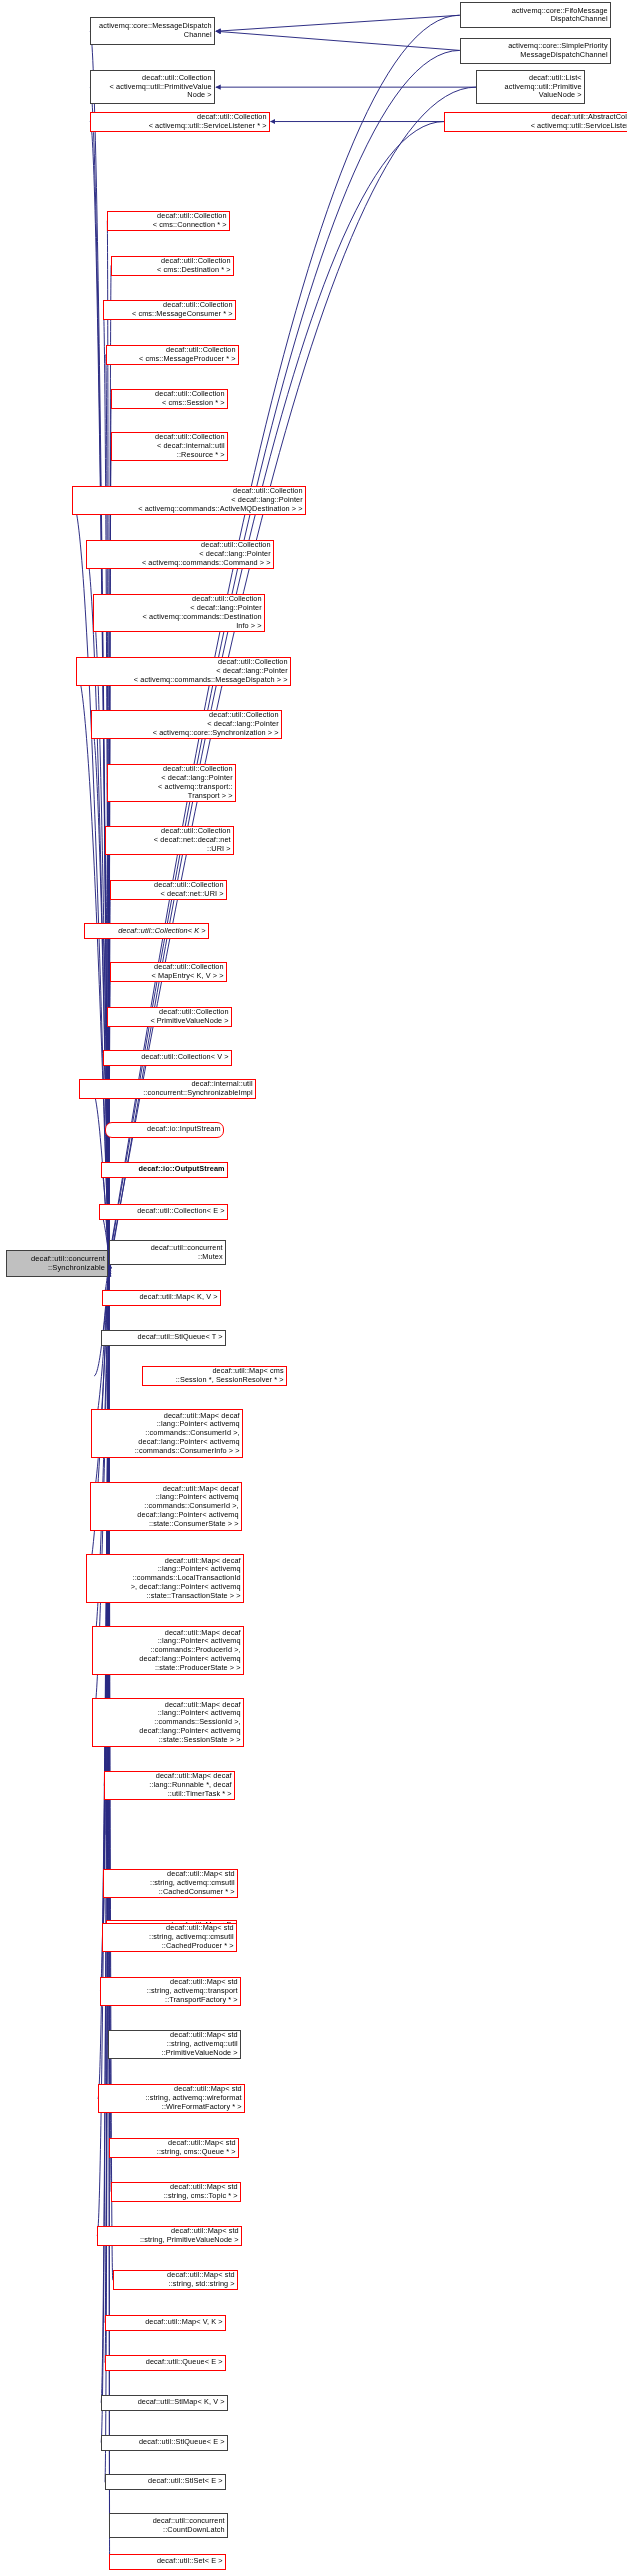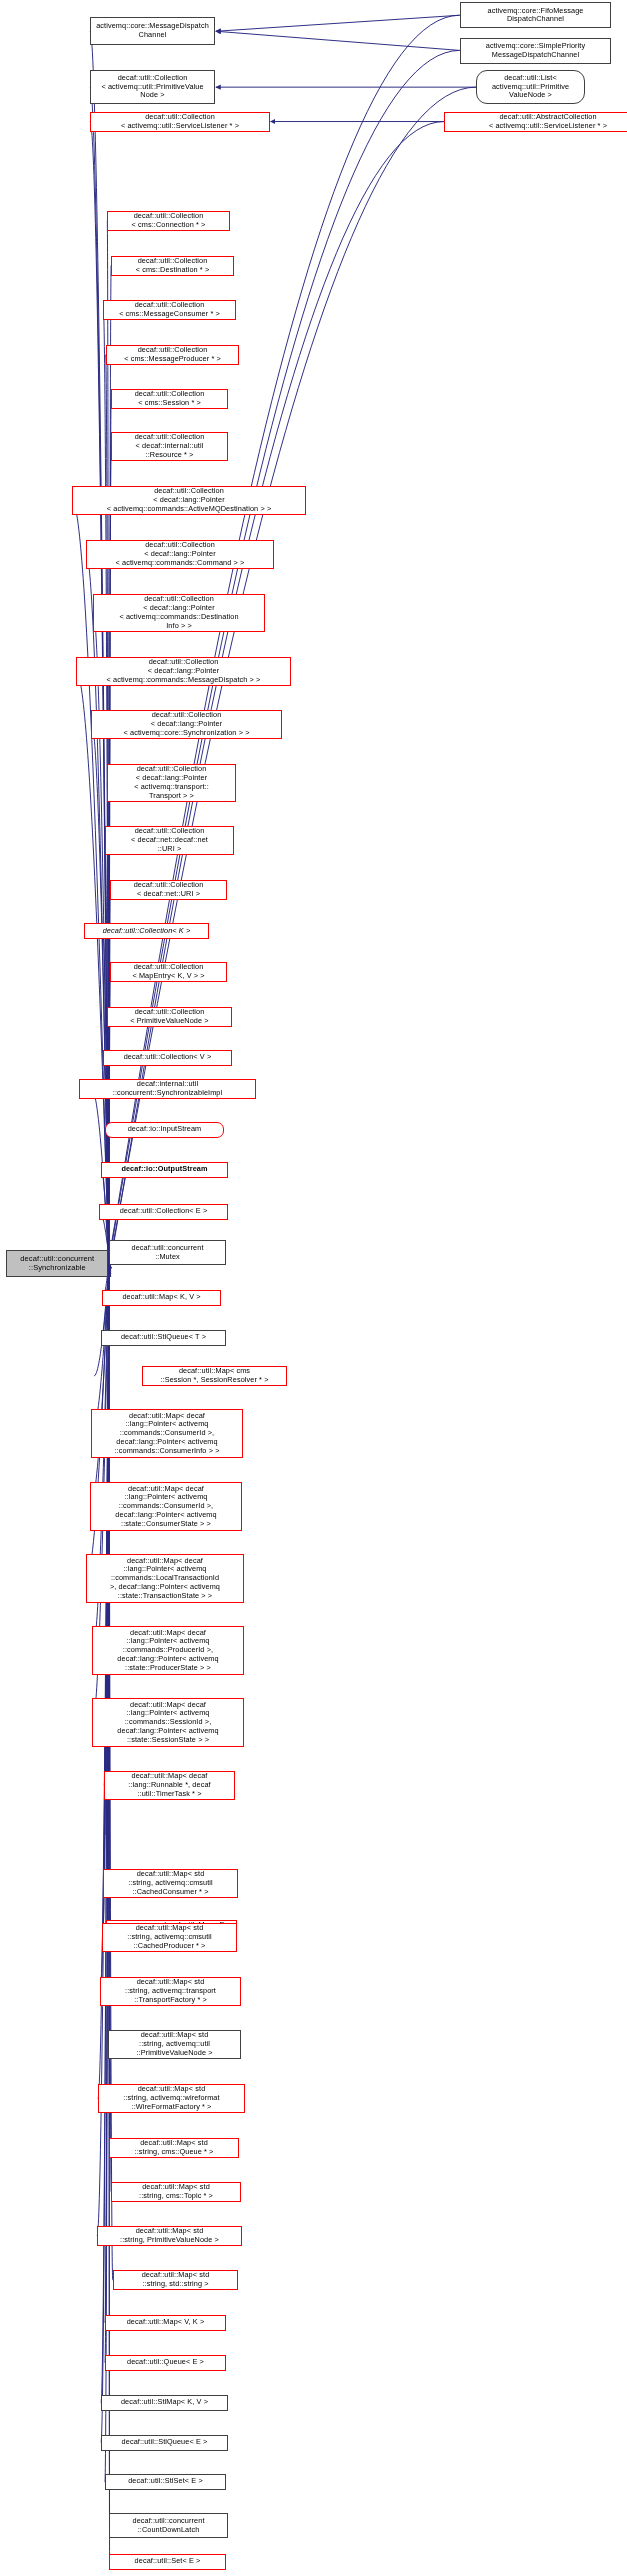--- a/index.html
+++ b/index.html
@@ -39,20 +39,21 @@
   }
   .node.root{
     background:#c0c0c0;
     border:0.8px solid #404040;
     font-size:7.5px;
   }
   .node .lbl{
     display:block;
     width:100%;
     white-space:pre-line;
+    text-align:right;
   }
 </style>
 </head>
 <body>
 
 <div id="canvas">
   <svg class="edges" id="edge-layer" xmlns="http://www.w3.org/2000/svg" viewBox="0 0 803 3296" width="628" height="2576">
       <defs>
         <marker id="arrow" viewBox="0 0 10 10" refX="9" refY="5" markerWidth="5.5" markerHeight="5.5" orient="auto">
           <path d="M 0 0 L 10 5 L 0 10 z" fill="#2a2a82"></path>
@@ -124,21 +125,21 @@
 ::Synchronizable</span></div>
       <div class="node gray" style="left: 90px; top: 17px; width: 125px; height: 28px;"><span class="lbl">activemq::core::MessageDispatch
 Channel</span></div>
       <div class="node gray" style="left: 460px; top: 2.3px; width: 151px; height: 26px;"><span class="lbl">activemq::core::FifoMessage
 DispatchChannel</span></div>
       <div class="node gray" style="left: 460px; top: 38px; width: 151px; height: 26px;"><span class="lbl">activemq::core::SimplePriority
 MessageDispatchChannel</span></div>
       <div class="node gray" style="left: 90px; top: 70px; width: 125px; height: 34px;"><span class="lbl">decaf::util::Collection
 &lt; activemq::util::PrimitiveValue
 Node &gt;</span></div>
-      <div class="node gray" style="left: 476px; top: 70px; width: 109px; height: 34px; border-radius: 11px;"><span class="lbl">decaf::util::List&lt;
+      <div class="node gray" style="left: 476px; top: 70px; width: 109px; height: 34px;"><span class="lbl">decaf::util::List&lt;
 activemq::util::Primitive
 ValueNode &gt;</span></div>
       <div class="node" style="left: 90px; top: 112px; width: 180px; height: 19.5px;"><span class="lbl">decaf::util::Collection
 &lt; activemq::util::ServiceListener * &gt;</span></div>
       <div class="node" style="left: 444px; top: 112px; width: 208px; height: 19.5px;"><span class="lbl">decaf::util::AbstractCollection
 &lt; activemq::util::ServiceListener * &gt;</span></div>
       <div class="node" style="left: 107px; top: 211px; width: 123px; height: 19.5px;"><span class="lbl">decaf::util::Collection
 &lt; cms::Connection * &gt;</span></div>
       <div class="node" style="left: 111px; top: 256px; width: 123px; height: 19.5px;"><span class="lbl">decaf::util::Collection
 &lt; cms::Destination * &gt;</span></div>

